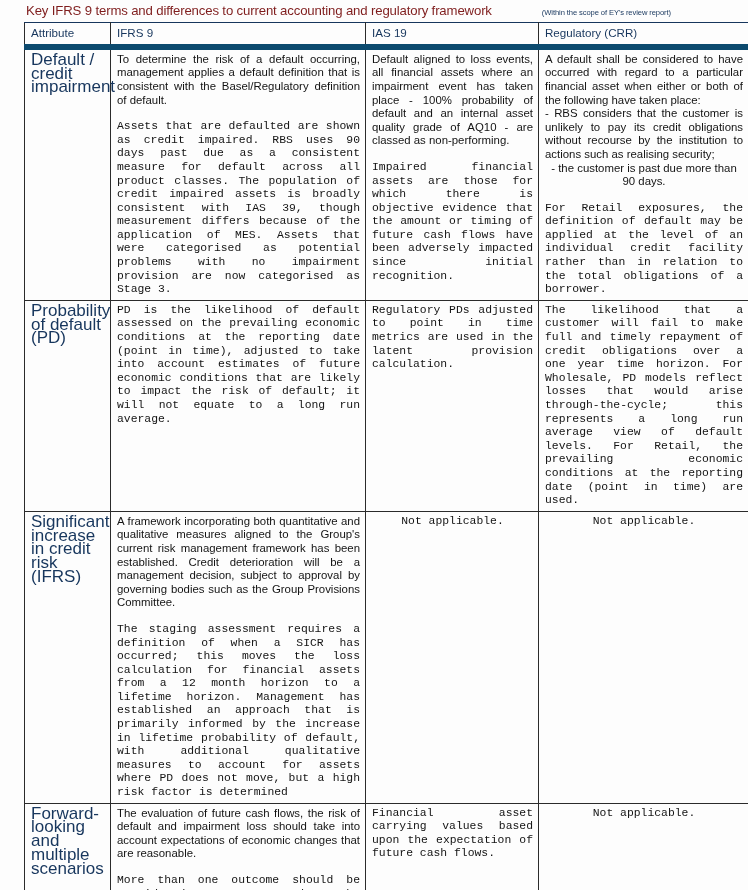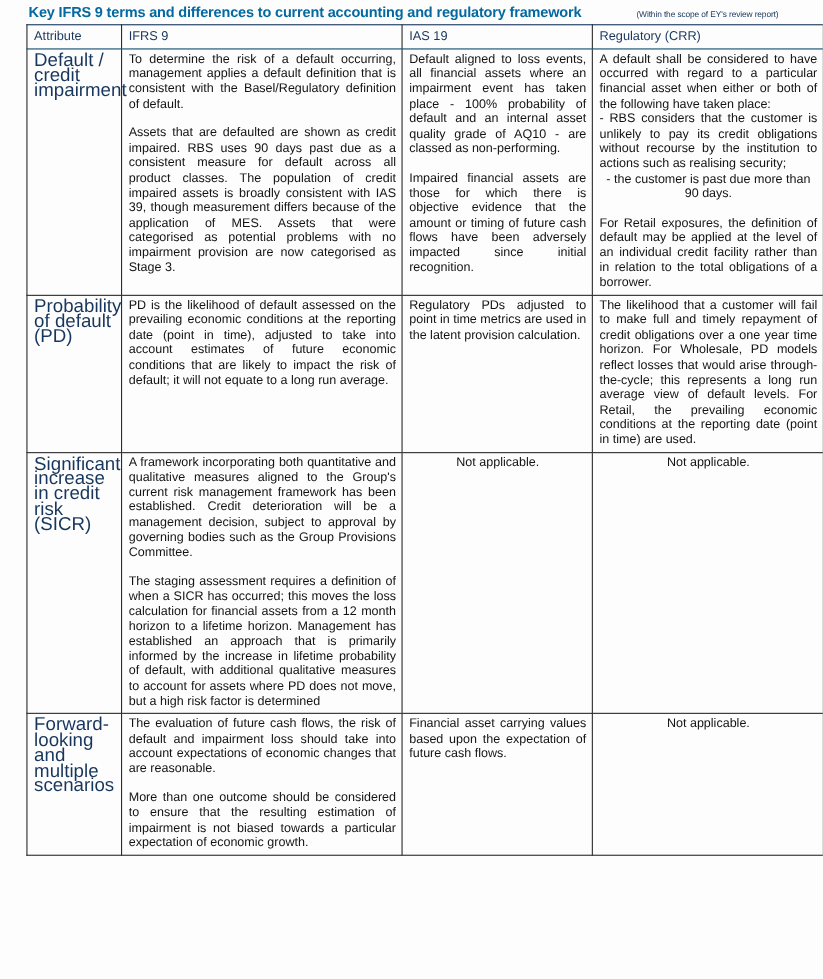--- a/index.html
+++ b/index.html
@@ -26,22 +26,22 @@
   
   .title-block {
     padding: 3px 6px 4px 26px;
     display: flex;
     align-items: baseline;
     gap: 6px;
     white-space: nowrap;
   }
   .doc-title {
     font-size: 13.2px;
-    font-weight: bold;
-    color: #0369a1;
+    font-weight: normal;
+    color: #7f1d1d;
     letter-spacing: -0.15px;
     line-height: 1.15;
   }
   .doc-subtitle {
     font-size: 7.6px;
     font-weight: normal;
     color: #17365d;
     letter-spacing: -0.1px;
     line-height: 1.15;
     position: relative;
@@ -65,21 +65,21 @@
   table.ifrs th, table.ifrs td {
     border-left: 1px solid #2b2b2b;
     border-right: 1px solid #2b2b2b;
     vertical-align: top;
     padding: 3px 5px 3px 6px;
     font-size: 11.4px;
     line-height: 13.6px;
   }
   table.ifrs tr.head-row th {
     border-top: 1.6px solid #17365d;
-    border-bottom: 1px solid #0c4a6e;
+    border-bottom: 6px solid #0c4a6e;
     font-weight: normal;
     text-align: left;
     color: #17365d;
     font-size: 11.6px;
     padding-top: 3px;
     padding-bottom: 4px;
   }
   table.ifrs tr.body-row td {
     border-bottom: 1px solid #2b2b2b;
   }
@@ -94,20 +94,21 @@
     text-align: justify;
     text-justify: inter-word;
     hyphens: none;
     margin-top: 24px;
   }
   table.ifrs td.body p {
     margin: 0 0 13px 0;
   }
   table.ifrs td.body p:last-child {
     margin-bottom: 0;
+    font-family: Liberation Mono, monospace;
   }
   table.ifrs td.body p.nojust {
     text-align: center;
   }
   .cell-pad-3 { padding-bottom: 30px; }
 </style>
 </head>
 <body>
 
 <div class="page">
@@ -159,21 +160,21 @@
         </td>
         <td class="body">
           <p>Regulatory PDs adjusted to point in time metrics are used in the latent provision calculation.</p>
         </td>
         <td class="body">
           <p>The likelihood that a customer will fail to make full and timely repayment of credit obligations over a one year time horizon. For Wholesale, PD models reflect losses that would arise through-the-cycle; this represents a long run average view of default levels. For Retail, the prevailing economic conditions at the reporting date (point in time) are used.</p>
         </td>
       </tr>
 
       <tr class="body-row">
-        <td class="attr">Significant increase in credit risk (SICR)</td>
+        <td class="attr">Significant increase in credit risk (IFRS)</td>
         <td class="body">
           <p>A framework incorporating both quantitative and qualitative measures aligned to the Group's current risk management framework has been established. Credit deterioration will be a management decision, subject to approval by governing bodies such as the Group Provisions Committee.</p>
           <p>The staging assessment requires a definition of when a SICR has occurred; this moves the loss calculation for financial assets from a 12 month horizon to a lifetime horizon. Management has established an approach that is primarily informed by the increase in lifetime probability of default, with additional qualitative measures to account for assets where PD does not move, but a high risk factor is determined</p>
         </td>
         <td class="body">
           <p class="nojust">Not applicable.</p>
         </td>
         <td class="body">
           <p class="nojust">Not applicable.</p>
         </td>

